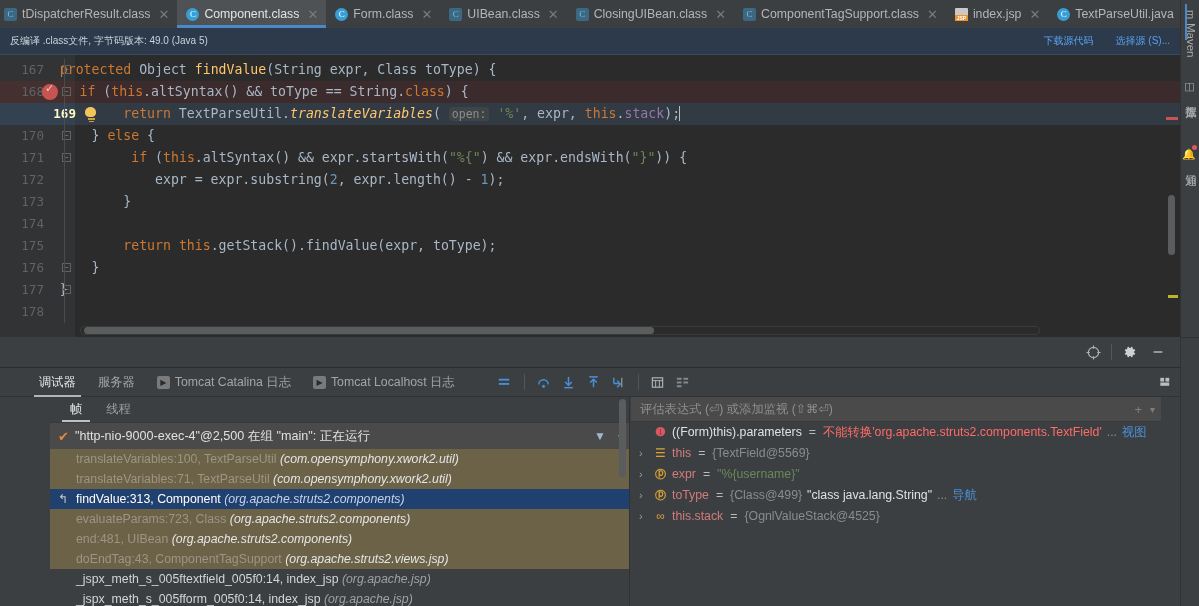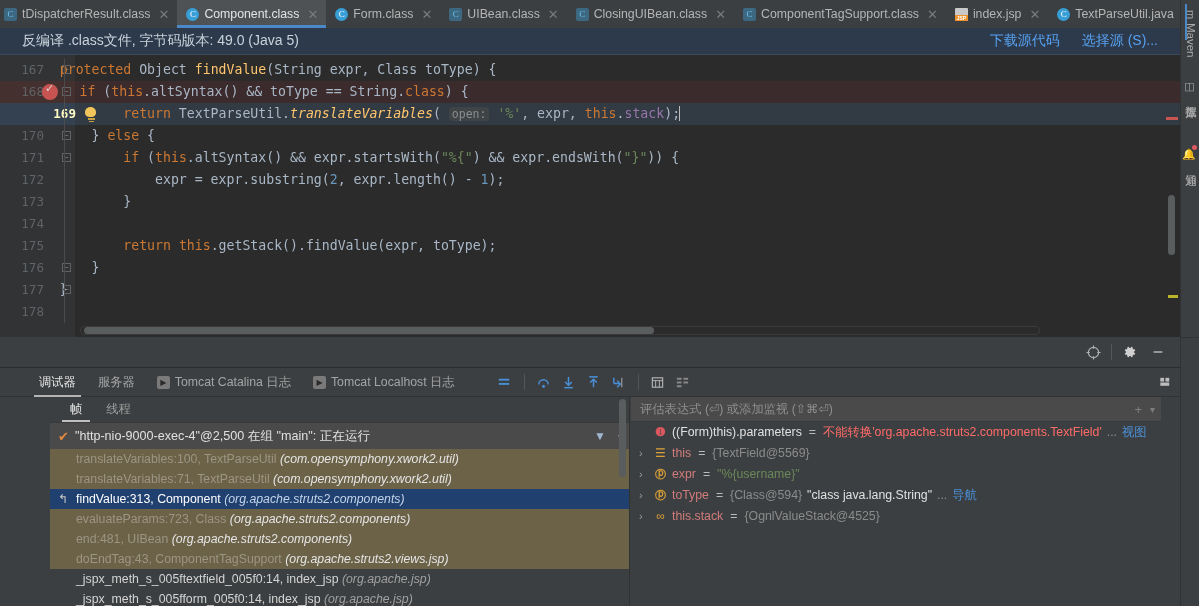--- a/index.html
+++ b/index.html
@@ -57,22 +57,22 @@
   }
   .tabclose {
     color: #7a7a7a; font-size: 13px; line-height: 1; margin-left: 3px;
     font-family: "DejaVu Sans", sans-serif;
   }
 
   
   .banner {
     position: absolute; left: 0; top: 28px; width: 1180px; height: 27px;
     background: #2d3a4b; border-bottom: 1px solid #3a4a5e;
-    display: flex; align-items: center; padding: 0 22px;
-    color: #c9d2dc; font-size: 14px;
+    display: flex; align-items: center; padding: 0 10px;
+    color: #c9d2dc; font-size: 10px;
   }
   .banner .spacer { flex: 1 1 auto; }
   .banner .link { color: #57a0f0; margin-left: 22px; }
 
   
   .editor {
     position: absolute; left: 0; top: 55px; width: 1180px; height: 282px;
     background: #2b2b2b; overflow: hidden;
   }
   .gutter {
@@ -384,21 +384,21 @@
         </div>
         <div class="row">
           <div class="lineno">170</div>
           <div class="g-fold">−</div>
           <div class="codeline" style="padding-left: 28px;"><span class="cls">        } </span><span class="kw">else</span><span class="cls"> {</span></div>
           <div class="indentline" style="left: 64px;"></div>
         </div>
         <div class="row">
           <div class="lineno">171</div>
           <div class="g-fold">−</div>
-          <div class="codeline" style="padding-left: 28px;"><span>            </span><span class="kw">if</span><span class="cls"> (</span><span class="kw">this</span><span class="cls">.altSyntax() &amp;&amp; expr.startsWith(</span><span class="str">"%{"</span><span class="cls">) &amp;&amp; expr.endsWith(</span><span class="str">"}"</span><span class="cls">)) {</span></div>
+          <div class="codeline" style="padding-left: 36px;"><span>            </span><span class="kw">if</span><span class="cls"> (</span><span class="kw">this</span><span class="cls">.altSyntax() &amp;&amp; expr.startsWith(</span><span class="str">"%{"</span><span class="cls">) &amp;&amp; expr.endsWith(</span><span class="str">"}"</span><span class="cls">)) {</span></div>
           <div class="indentline" style="left: 64px;"></div>
         </div>
         <div class="row">
           <div class="lineno">172</div>
           <div class="codeline" style="padding-left: 28px;"><span class="cls">                expr = expr.substring(</span><span class="num">2</span><span class="cls">, expr.length() - </span><span class="num">1</span><span class="cls">);</span></div>
           <div class="indentline" style="left: 64px;"></div>
         </div>
         <div class="row">
           <div class="lineno">173</div>
           <div class="codeline" style="padding-left: 28px;"><span class="cls">            }</span></div>
@@ -619,21 +619,21 @@
             <span class="vicon vi-p">ⓟ</span>
             <span class="vname">expr</span>
             <span class="veq">=</span>
             <span class="vstr">"%{username}"</span>
           </div>
           <div class="varrow">
             <span class="tw">›</span>
             <span class="vicon vi-p">ⓟ</span>
             <span class="vname">toType</span>
             <span class="veq">=</span>
-            <span class="vval">{Class@594}</span>
+            <span class="vval">{Class@499}</span>
             <span class="vwhite"> "class java.lang.String"</span>
             <span class="vval"> ...</span>
             <span class="vlink">导航</span>
           </div>
           <div class="varrow">
             <span class="tw">›</span>
             <span class="vicon vi-obj">∞</span>
             <span class="vname">this.stack</span>
             <span class="veq">=</span>
             <span class="vval">{OgnlValueStack@4525}</span>

